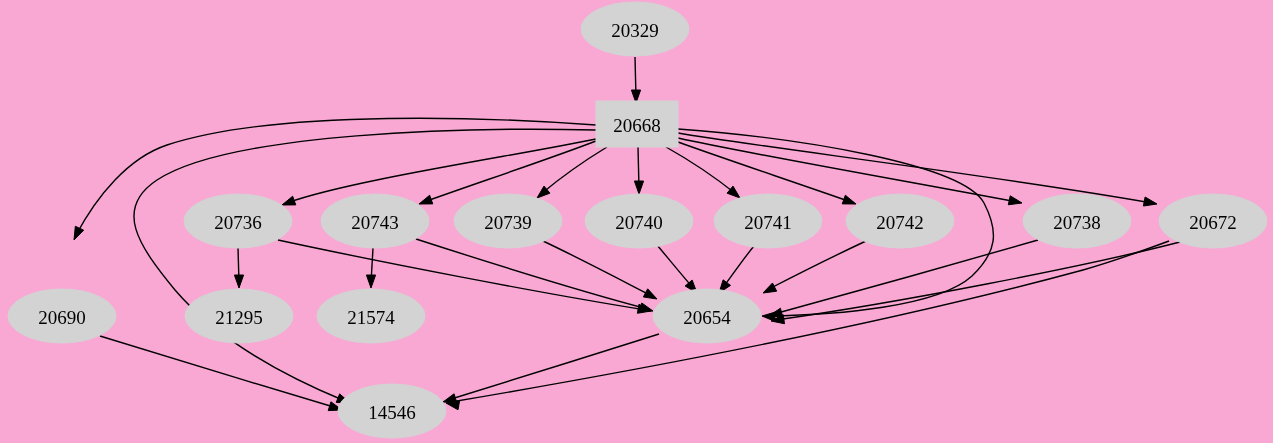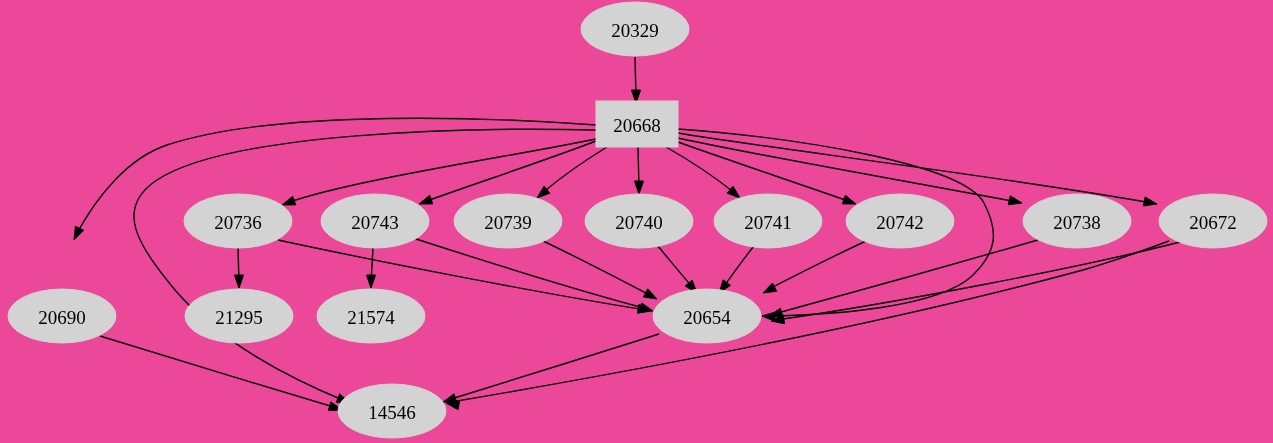--- a/index.html
+++ b/index.html
@@ -7,21 +7,21 @@
     padding: 0;
     background: #ffffff;
   }
   body {
     font-family: "Liberation Serif", "DejaVu Serif", serif;
   }
   #graph-canvas {
     position: relative;
     width: 1273px;
     height: 443px;
-    background: #ec4899;
+    background: #f9a8d4;
     overflow: hidden;
   }
   #graph-svg {
     position: absolute;
     left: 0;
     top: 0;
     width: 1273px;
     height: 443px;
   }
   .edge-path {

